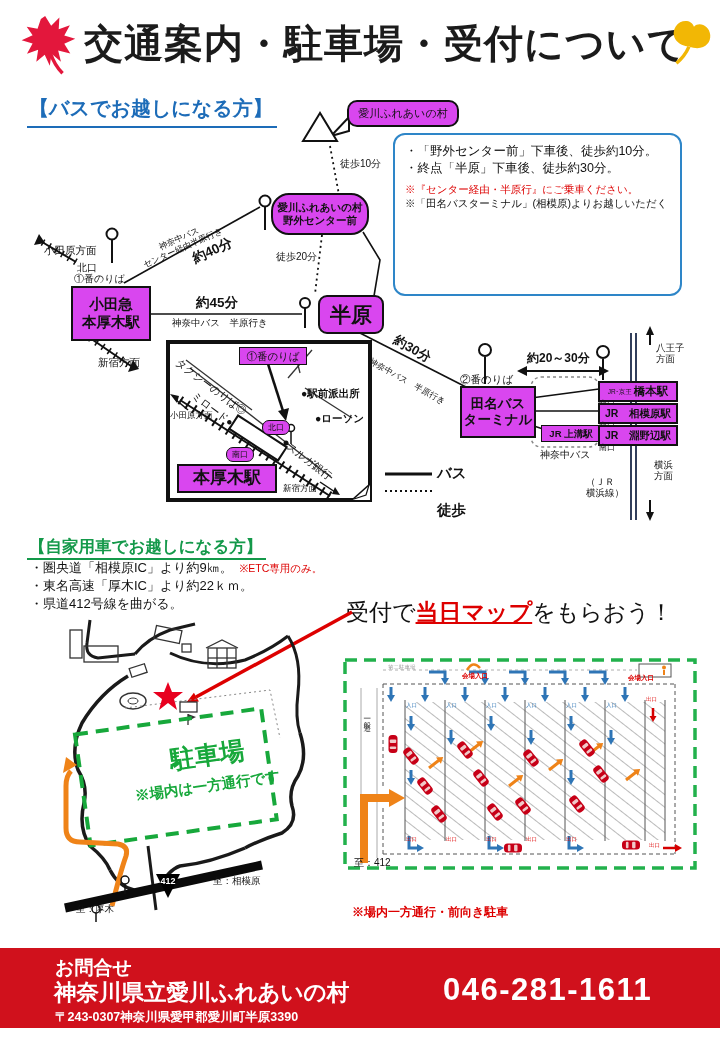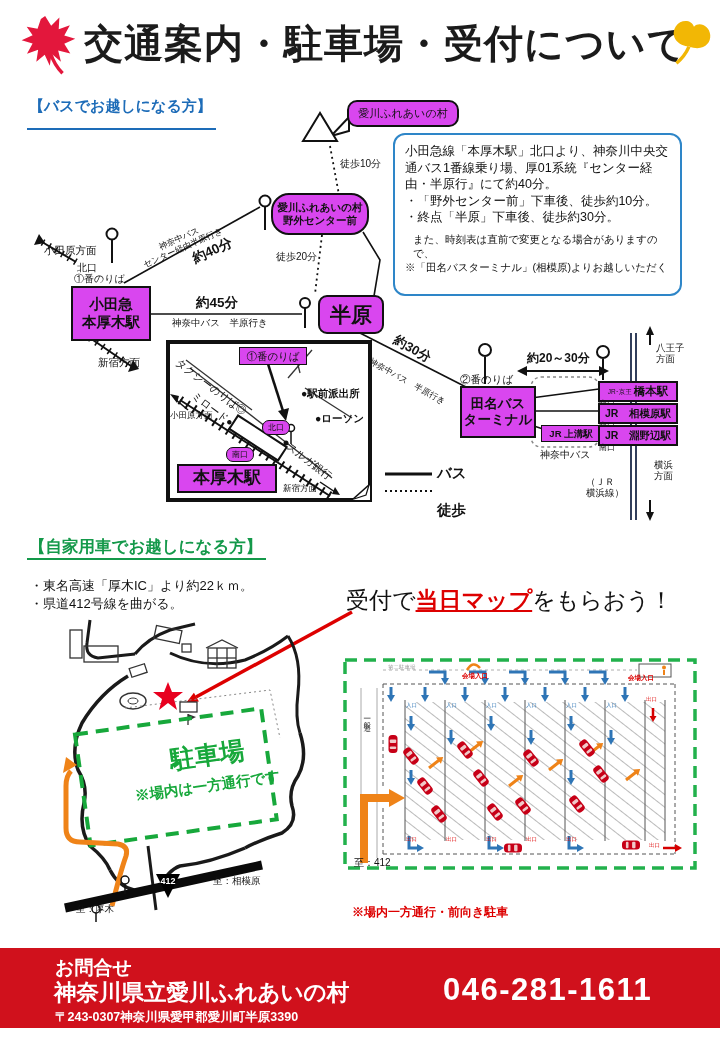--- a/index.html
+++ b/index.html
@@ -26,21 +26,21 @@
     </g>
   </svg>
   <div class="lb" style="left:84px;top:22px;font-size:39px;font-weight:700;letter-spacing:1px;color:#1b1b1b;">交通案内・駐車場・受付について</div>
   <svg class="layer" style="left:668px;top:18px;" width="44" height="52" viewBox="0 0 64 76">
     <g transform="rotate(14 32 36)">
       <path d="M32 42 C 10 44 2 30 6 18 C 10 6 26 2 32 12 C 38 2 54 6 58 18 C 62 30 54 44 32 42 Z" fill="#f2b705"></path>
       <path d="M32 42 C 30 54 26 62 20 70" stroke="#f2b705" stroke-width="5" fill="none"></path>
     </g>
   </svg>
 
-  <div class="lb" style="left:27px;top:97px;font-size:15px;font-weight:700;color:#1d6cb8;border-bottom:2.5px solid #1d6cb8;padding:0 4px 14px 2px;">【バスでお越しになる方】</div>
+  <div class="lb" style="left:27px;top:97px;font-size:20px;font-weight:700;color:#1d6cb8;border-bottom:2.5px solid #1d6cb8;padding:0 4px 6px 2px;">【バスでお越しになる方】</div>
 
   <svg class="layer" style="left:0;top:95px;" width="720" height="440" viewBox="0 0 720 440">
 
     <polygon points="349,22 349,36 331,41" fill="#fff" stroke="#111" stroke-width="2"></polygon>
 
     <polygon points="320,18 303,46 337,46" fill="#fff" stroke="#111" stroke-width="2"></polygon>
 
     <line x1="330" y1="51" x2="339" y2="100" stroke="#111" stroke-width="1.8" stroke-dasharray="2 3.5"></line>
     <line x1="322" y1="140" x2="315" y2="199" stroke="#111" stroke-width="1.8" stroke-dasharray="2 3.5"></line>
 
@@ -204,33 +204,36 @@
   <div class="lb" style="left:170px;top:411px;font-size:8.5px;">小田原方面</div>
   <div class="lb" style="left:301px;top:387px;font-size:10.5px;font-weight:700;">●駅前派出所</div>
   <div class="lb" style="left:315px;top:412px;font-size:10.5px;font-weight:700;">●ローソン</div>
   <div class="bx" style="left:262px;top:420px;width:26px;height:13px;border-width:1.2px;border-radius:7px;font-size:8px;">北口</div>
   <div class="bx" style="left:226px;top:447px;width:26px;height:13px;border-width:1.2px;border-radius:7px;font-size:8px;">南口</div>
   <div class="lb rot" style="left:292px;top:440px;transform:rotate(37deg);font-size:10.5px;">スルガ銀行</div>
   <div class="bx" style="left:177px;top:464px;width:96px;height:25px;border-width:2.5px;font-size:17px;font-weight:700;">本厚木駅</div>
   <div class="lb" style="left:283px;top:484px;font-size:8.5px;">新宿方面</div>
 
   <div style="position:absolute;left:393px;top:133px;width:289px;height:163px;border:2px solid #2e86c8;border-radius:12px;background:#fff;padding:8px 10px;box-sizing:border-box;">
-    <div class="ib-line" style="white-space:normal;">小田急線「本厚木駅」北口より、神奈川中央交通バス1番線乗り場、厚01系統『センター経由・半原行』にて約40分。</div>
     <div class="ib-line">・「野外センター前」下車後、徒歩約10分。</div>
     <div class="ib-line">・終点「半原」下車後、徒歩約30分。</div>
     <div style="height:6px;"></div>
-    <div class="ib-note" style="padding-left:8px;">また、時刻表は直前で変更となる場合がありますので、</div>
+    <div class="ib-note red">※『センター経由・半原行』にご乗車ください。</div>
     <div class="ib-note">※「田名バスターミナル」(相模原)よりお越しいただく</div>
   </div>
 
   <div class="lb" style="left:27px;top:537px;font-size:16.5px;font-weight:700;color:#14994a;border-bottom:2.5px solid #14994a;padding:0 4px 2px 2px;">【自家用車でお越しになる方】</div>
+  <div class="lb" style="left:30px;top:561px;font-size:13px;">
+    <span>・圏央道「相模原IC」より約9㎞。</span>
+    <span class="red" style="font-size:10.5px;margin-left:3px;">※ETC専用のみ。</span>
+  </div>
   <div class="lb" style="left:30px;top:579px;font-size:13px;">・東名高速「厚木IC」より約22ｋｍ。</div>
   <div class="lb" style="left:30px;top:597px;font-size:13px;">・県道412号線を曲がる。</div>
 
-  <div class="lb" style="left:346px;top:587px;font-size:23px;">
+  <div class="lb" style="left:346px;top:599px;font-size:23px;">
     <span>受付で</span><span class="red" style="text-decoration:underline;text-decoration-color:#dd0000;font-weight:700;">当日マップ</span><span>をもらおう！</span>
   </div>
   <svg class="layer" style="left:180px;top:600px;" width="190" height="112" viewBox="0 0 190 112">
     <line x1="172" y1="12" x2="16" y2="97" stroke="#dd0000" stroke-width="3.5"></line>
     <polygon points="6,103 18.9,101.5 13.9,92.8" fill="#dd0000"></polygon>
   </svg>
 
   <svg class="layer" style="left:30px;top:618px;" width="310" height="320" viewBox="0 0 310 320">
     <g stroke="#1a1a1a" stroke-width="3" fill="none">
       <path d="M60,2 L57,25 Q55,38 68,40 L105,36"></path>

